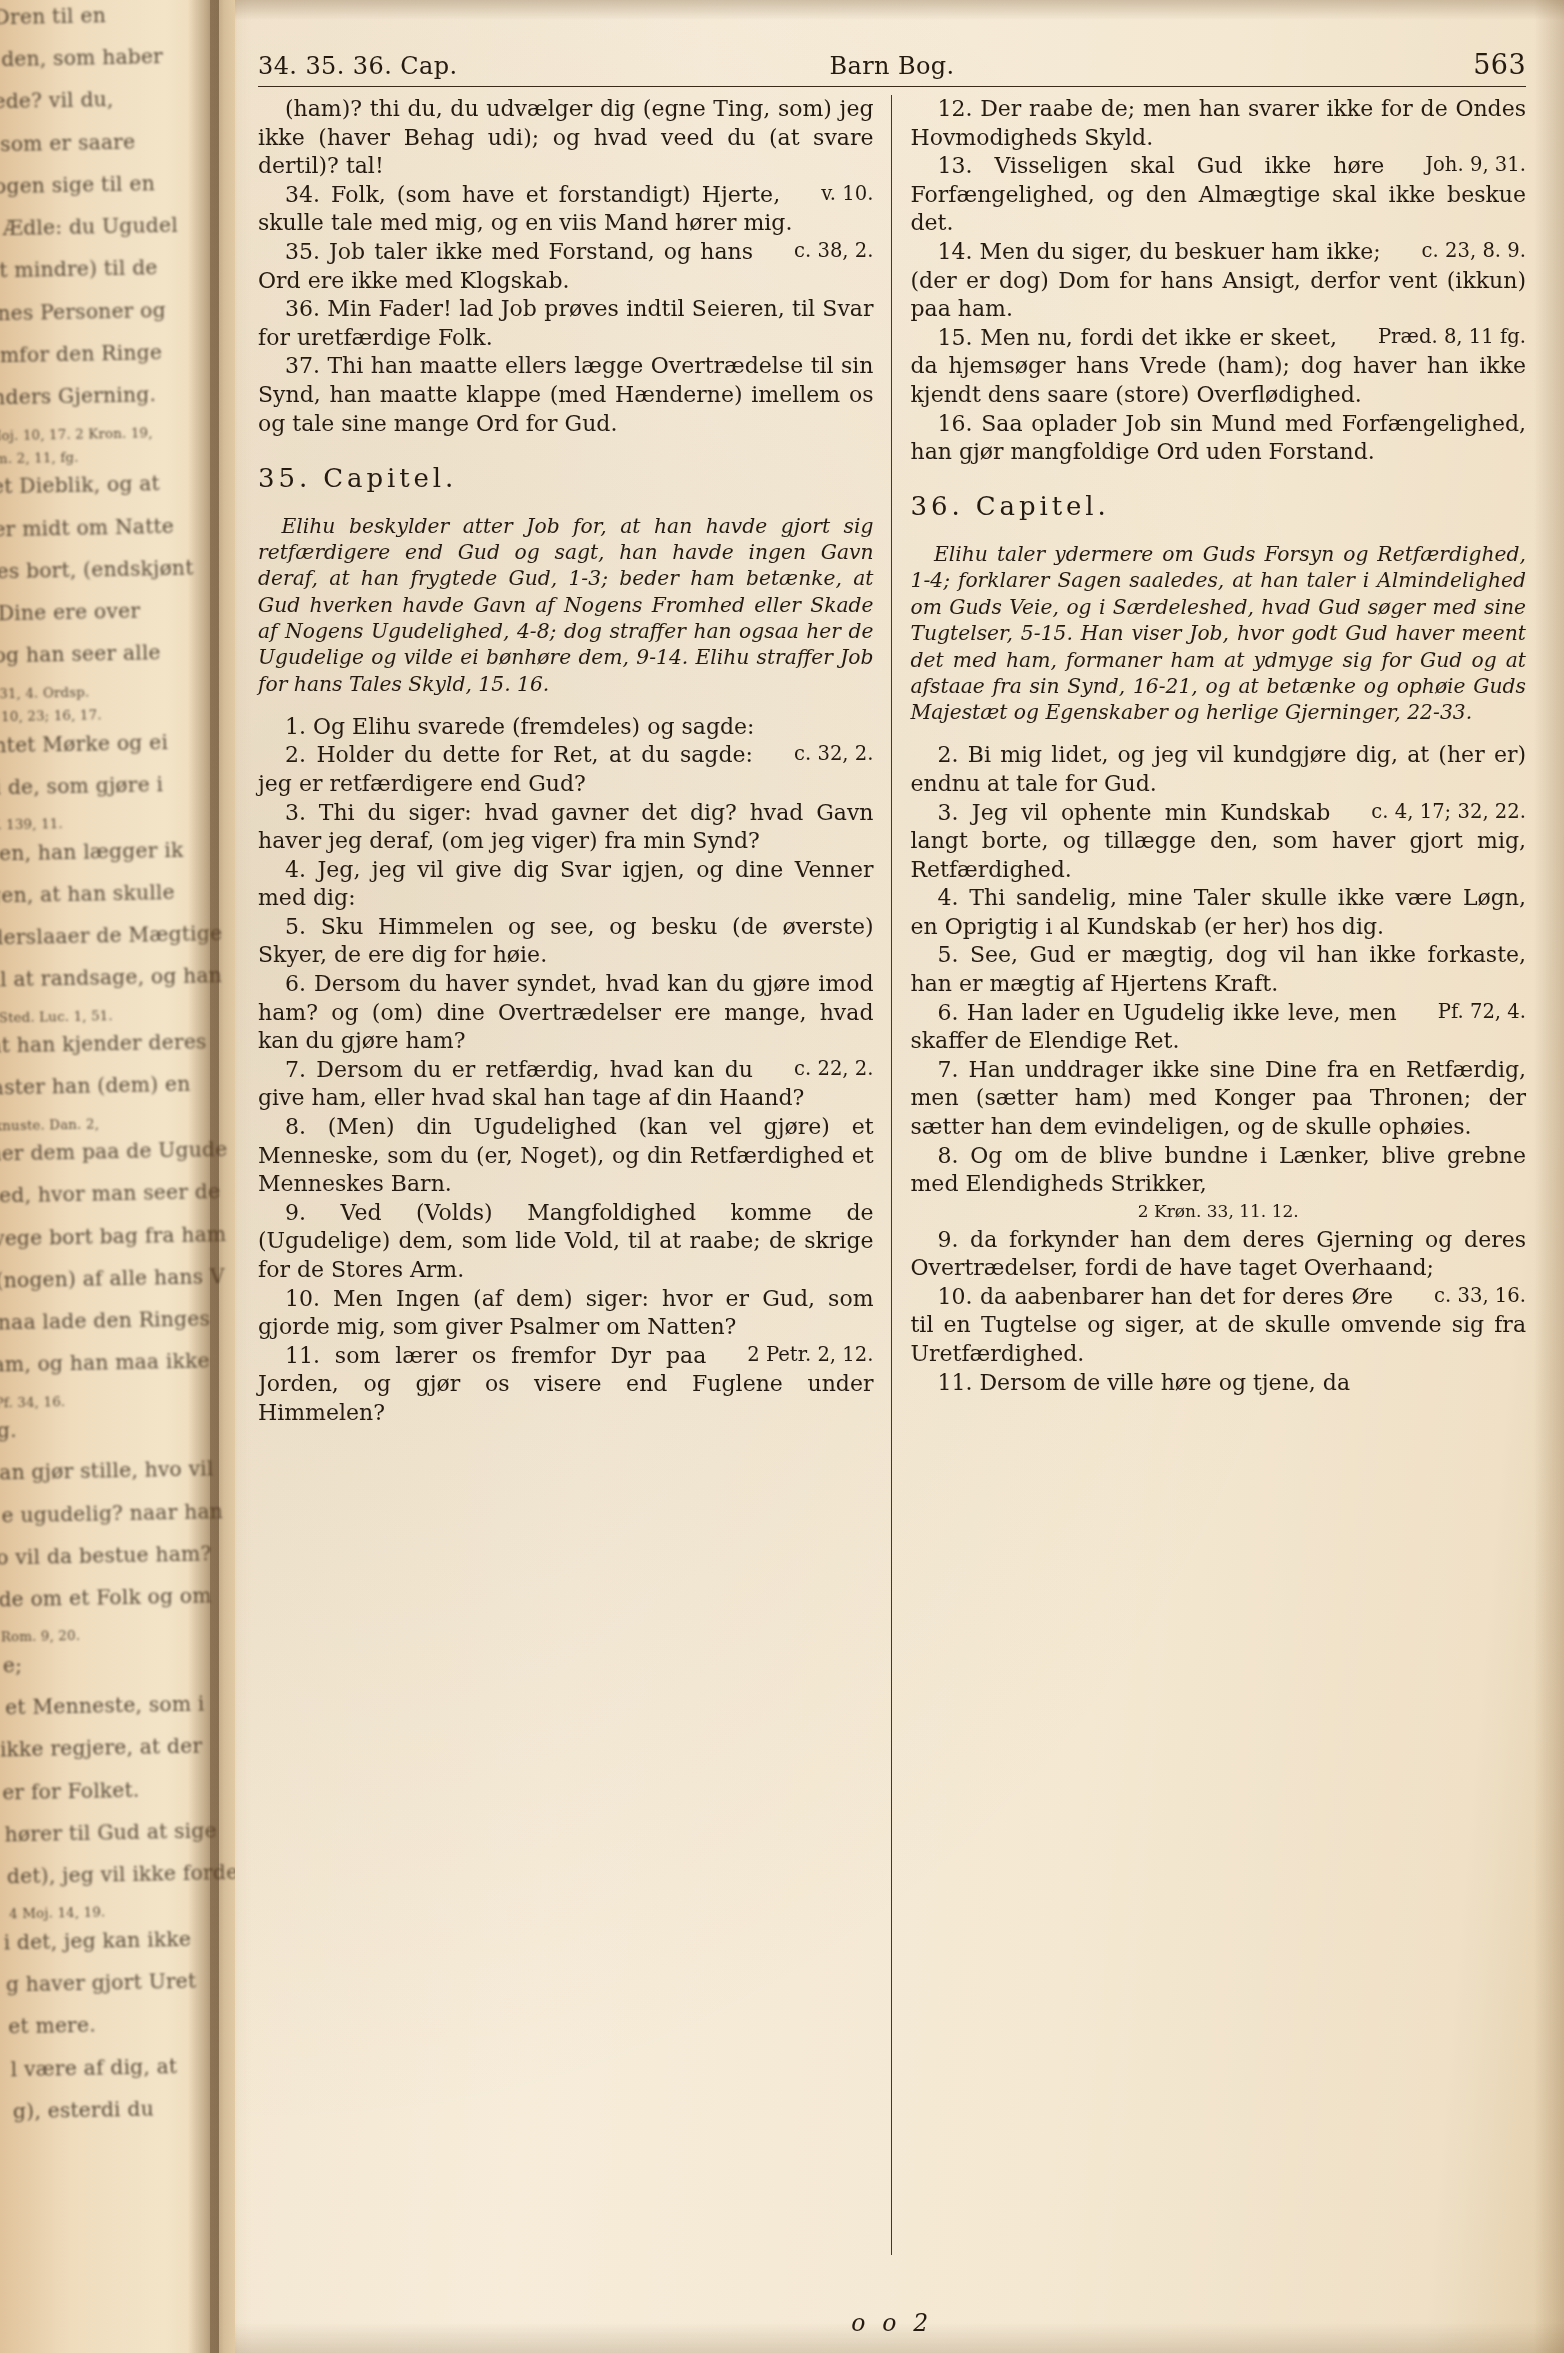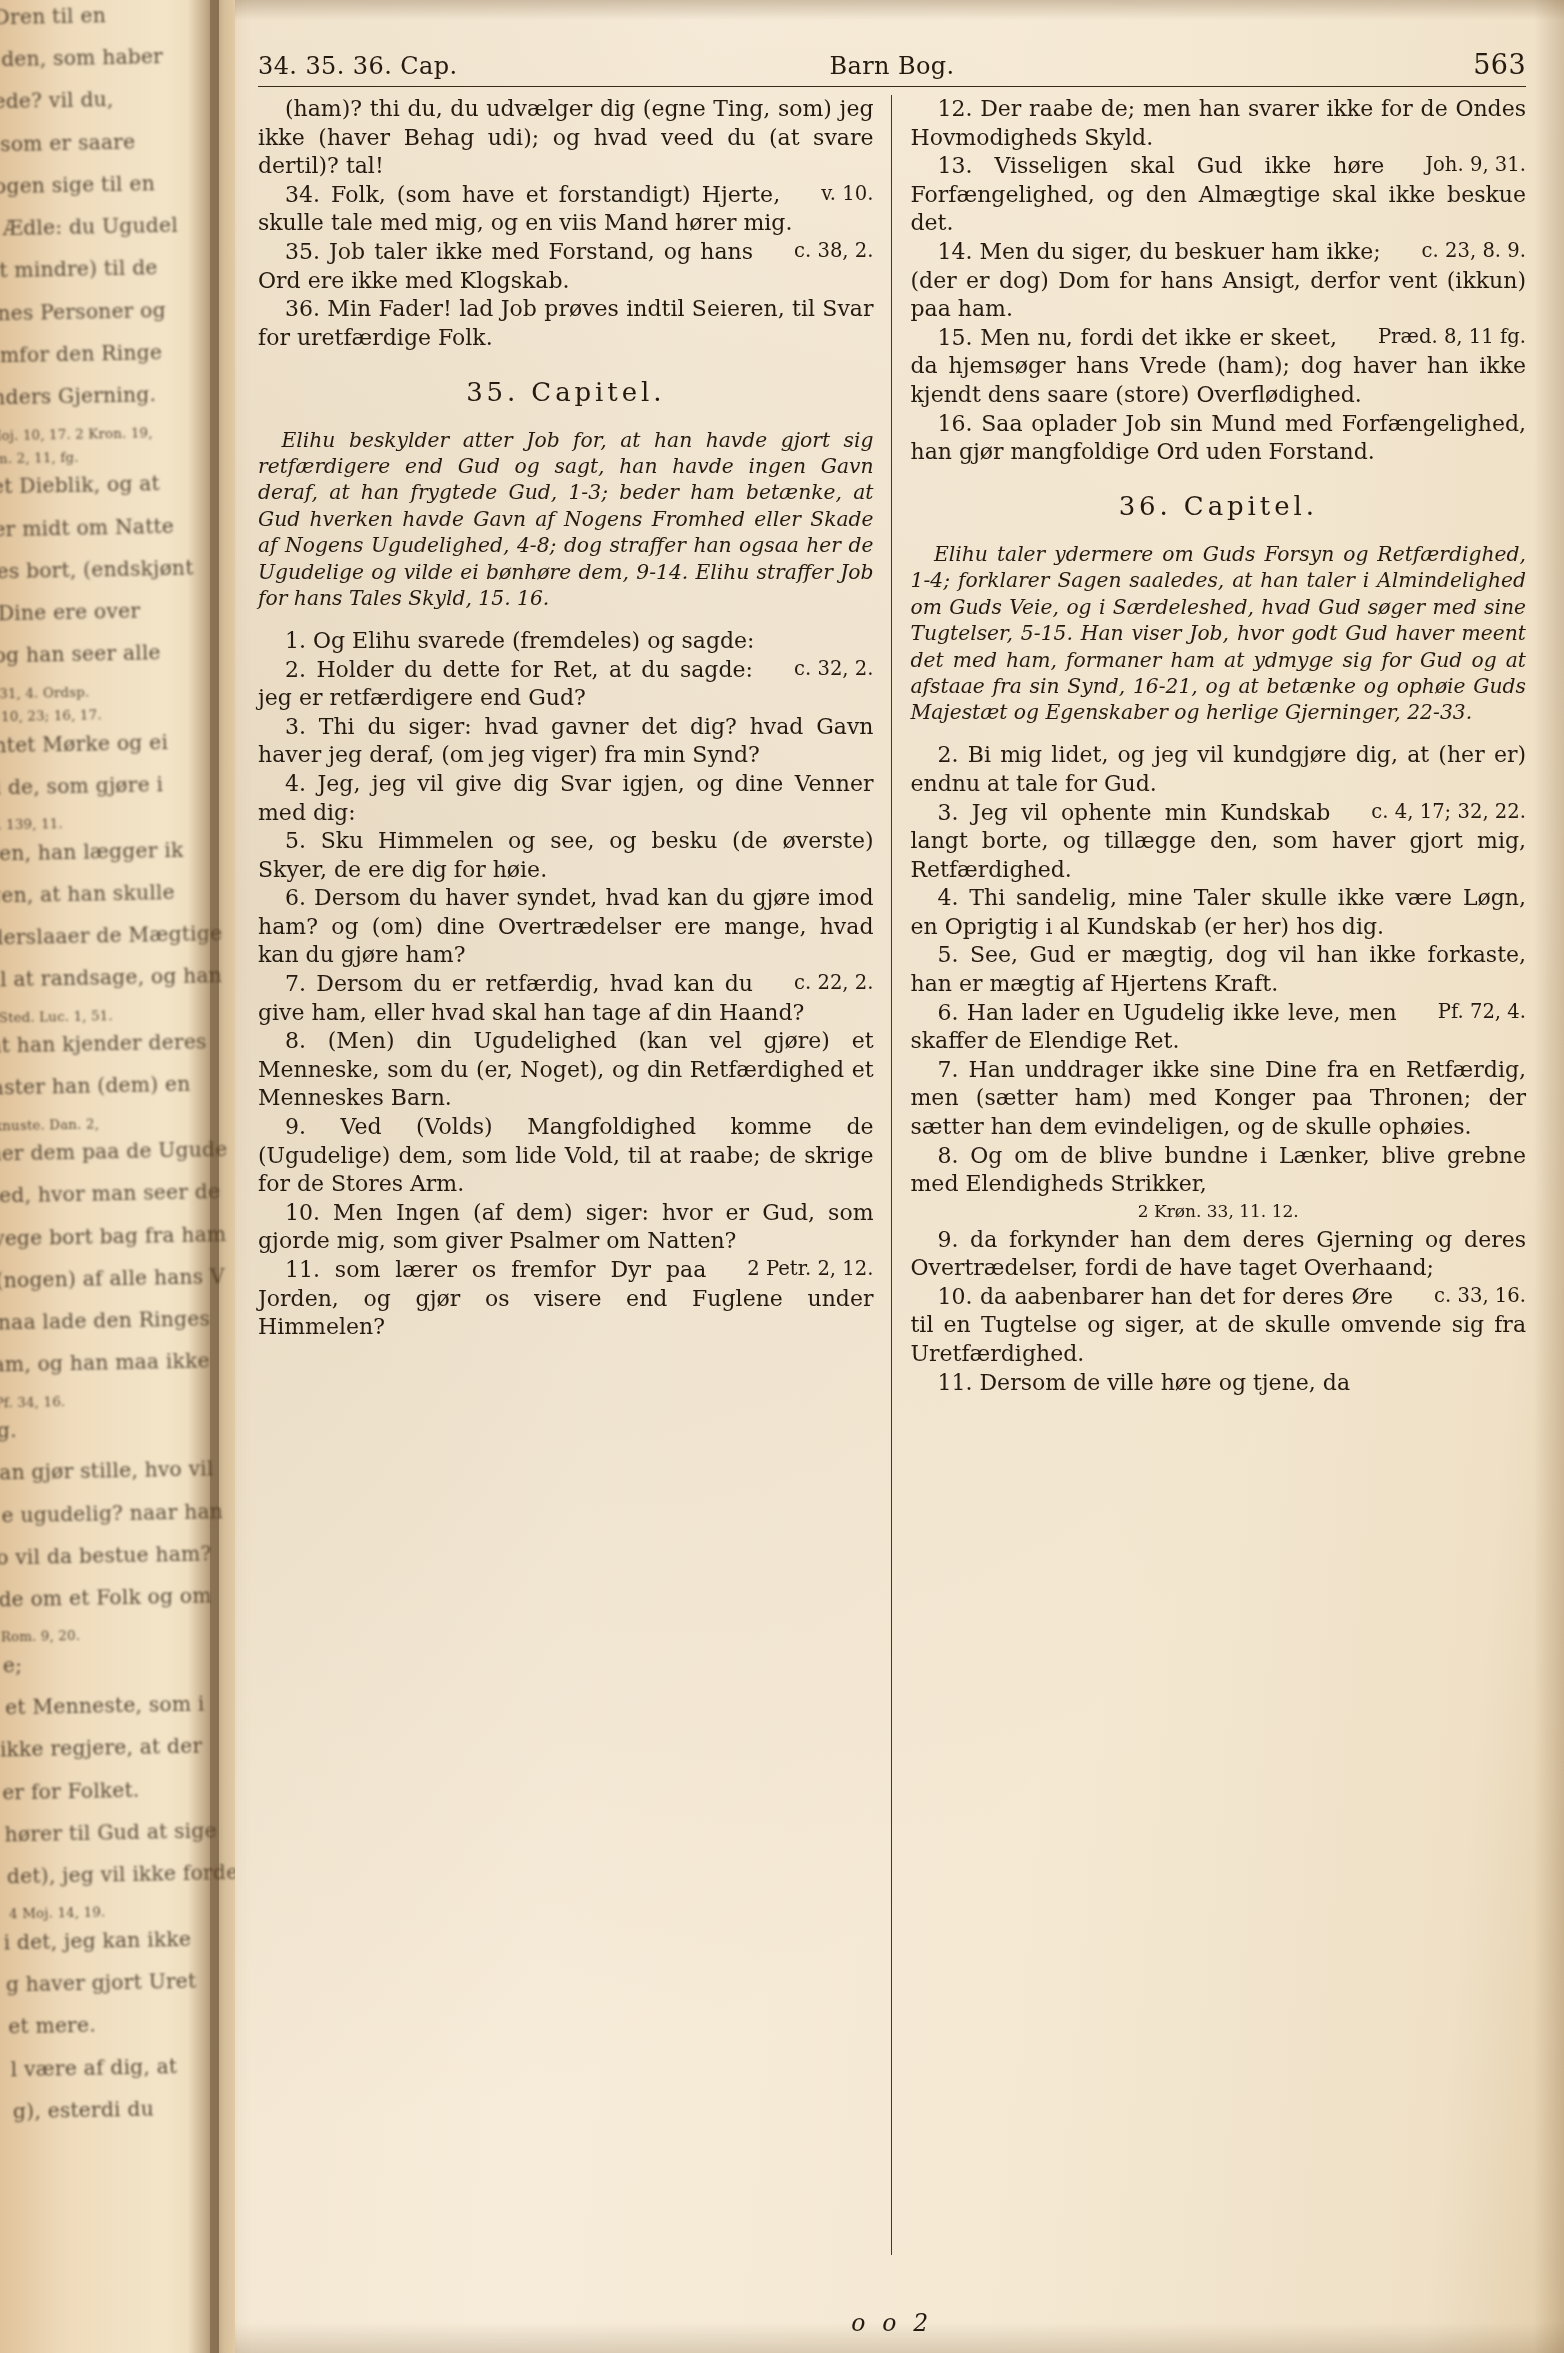--- a/index.html
+++ b/index.html
@@ -114,21 +114,20 @@
   .v {
     margin: 0 0 0 0;
     text-indent: 27px;
   }
   .ref {
     float: right;
     font-size: 19.6px;
     margin-left: 14px;
   }
   .chapter-head {
-    text-align: center;
     font-size: 26px;
     letter-spacing: 3.9px;
     margin: 23.5px 0 17px 0;
   }
   .argument {
     font-size: 20.3px;
     line-height: 1.30;
     font-style: italic;
     text-align: justify;
     margin-bottom: 15.6px;
@@ -227,20 +226,21 @@
       <div class="rh-right">563</div>
     </div>
     <div class="rule"></div>
 
     <div class="columns">
       <div class="col left" id="col-left">
           <div class="v"><span>(ham)? thi du, du udvælger dig (egne Ting, som) jeg ikke (haver Behag udi); og hvad veed du (at svare dertil)? tal!</span></div>
           <div class="v"><span class="ref">v. 10.</span><span>34. Folk, (som have et forstandigt) Hjerte, skulle tale med mig, og en viis Mand hører mig.</span></div>
           <div class="v"><span class="ref">c. 38, 2.</span><span>35. Job taler ikke med Forstand, og hans Ord ere ikke med Klogskab.</span></div>
           <div class="v"><span>36. Min Fader! lad Job prøves indtil Seieren, til Svar for uretfærdige Folk.</span></div>
+          <div class="v"><span>37. Thi han maatte ellers lægge Overtrædelse til sin Synd, han maatte klappe (med Hænderne) imellem os og tale sine mange Ord for Gud.</span></div>
           <div class="chapter-head">35. Capitel.</div>
           <div class="argument">Elihu beskylder atter Job for, at han havde gjort sig retfærdigere end Gud og sagt, han havde ingen Gavn deraf, at han frygtede Gud, 1-3; beder ham betænke, at Gud hverken havde Gavn af Nogens Fromhed eller Skade af Nogens Ugudelighed, 4-8; dog straffer han ogsaa her de Ugudelige og vilde ei bønhøre dem, 9-14. Elihu straffer Job for hans Tales Skyld, 15. 16.</div>
           <div class="v"><span>1. Og Elihu svarede (fremdeles) og sagde:</span></div>
           <div class="v"><span class="ref">c. 32, 2.</span><span>2. Holder du dette for Ret, at du sagde: jeg er retfærdigere end Gud?</span></div>
           <div class="v"><span>3. Thi du siger: hvad gavner det dig? hvad Gavn haver jeg deraf, (om jeg viger) fra min Synd?</span></div>
           <div class="v"><span>4. Jeg, jeg vil give dig Svar igjen, og dine Venner med dig:</span></div>
           <div class="v"><span>5. Sku Himmelen og see, og besku (de øverste) Skyer, de ere dig for høie.</span></div>
           <div class="v"><span>6. Dersom du haver syndet, hvad kan du gjøre imod ham? og (om) dine Overtrædelser ere mange, hvad kan du gjøre ham?</span></div>
           <div class="v"><span class="ref">c. 22, 2.</span><span>7. Dersom du er retfærdig, hvad kan du give ham, eller hvad skal han tage af din Haand?</span></div>
           <div class="v"><span>8. (Men) din Ugudelighed (kan vel gjøre) et Menneske, som du (er, Noget), og din Retfærdighed et Menneskes Barn.</span></div>

